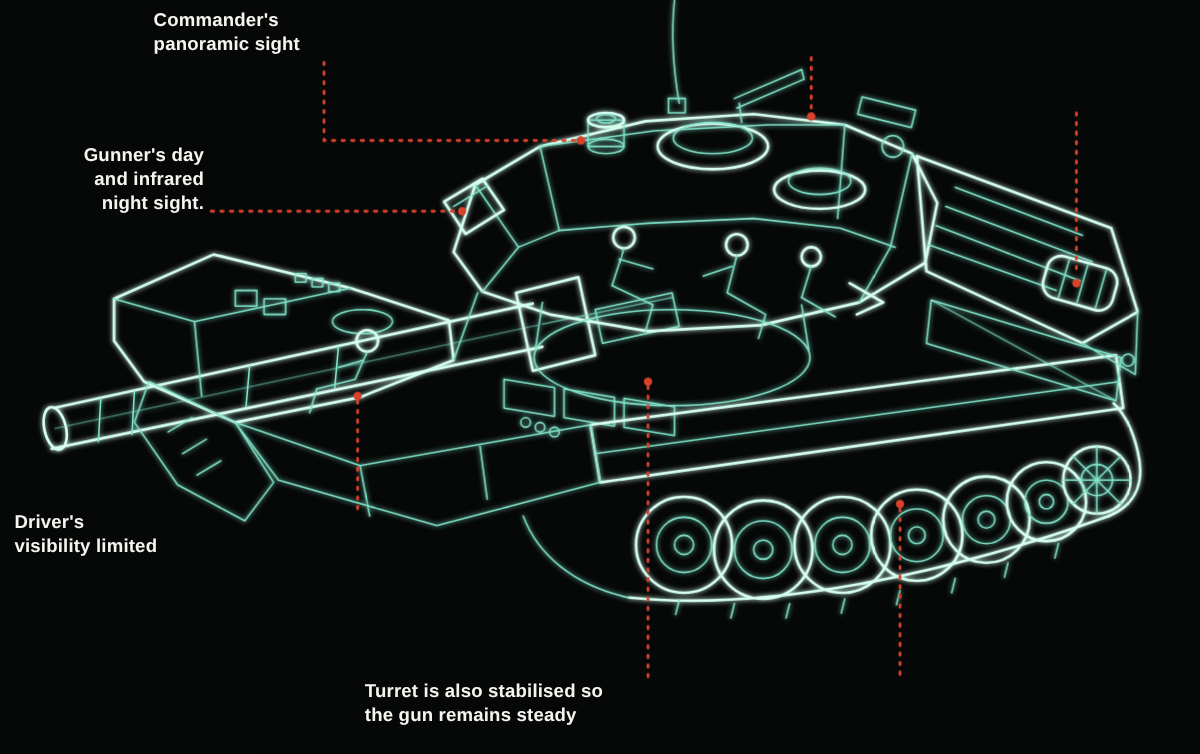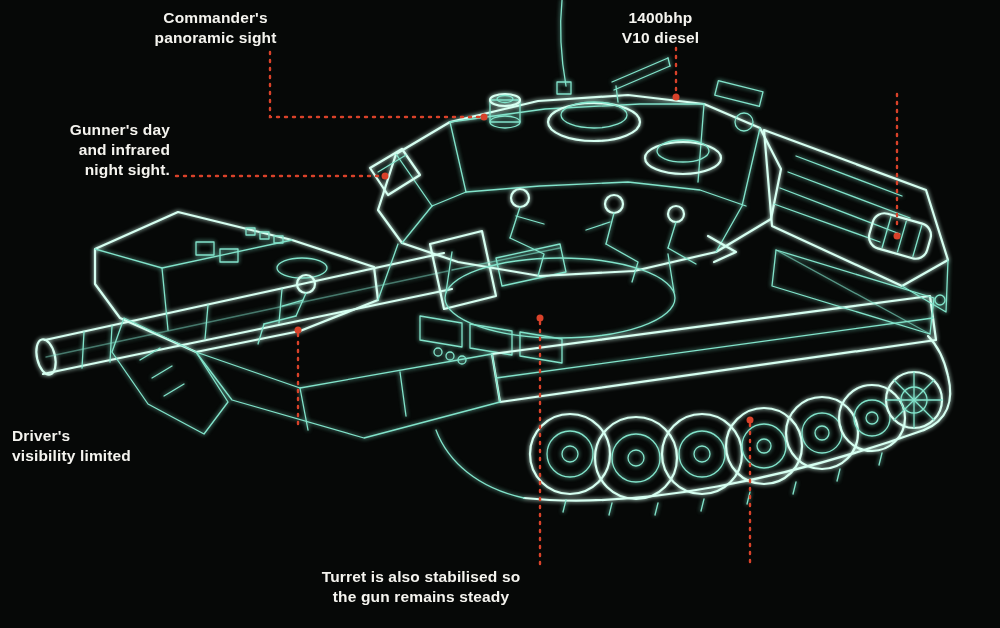--- a/index.html
+++ b/index.html
@@ -8,21 +8,21 @@
     background:var(--bg,#060807);
     font-family:"Liberation Sans",sans-serif;
   }
   .stage svg{position:absolute;left:0;top:0;}
   .label{
     position:absolute;
     color:var(--label,#f5f4ef);
     font-weight:bold;font-size:15.5px;line-height:1.28;
     white-space:pre-line;letter-spacing:.15px;
   }
-  .ta-c{text-align:center}
+  .ta-c{text-align:left}
   .ta-r{text-align:right}
   
   .t {stroke:var(--tank,#82e4cb);stroke-width:1.3;fill:none;stroke-linecap:round;stroke-linejoin:round;}
   .tb{stroke:var(--tank-bright,#d6fff1);stroke-width:2.2;fill:none;stroke-linecap:round;stroke-linejoin:round;}
   
   .rl{stroke:var(--leader,#d9422a);stroke-width:2.4;fill:none;stroke-dasharray:2 6;stroke-linecap:round;}
   .rd{fill:var(--leader,#d9422a);stroke:none;}
 </style>
 </head>
 <body>
@@ -262,28 +262,26 @@
       <circle class="rd" cx="540" cy="318" r="3.5"></circle>
 
       <path class="rl" d="M750,424 L750,564"></path>
       <circle class="rd" cx="750" cy="420" r="3.5"></circle>
     </g>
   </svg>
 
   <div class="label ta-c" style="left:128px;top:8px;width:175px">Commander's
 panoramic sight</div>
 
-  <div class="label ta-c" style="left:588px;top:8px;width:145px">1400bhp
-V10 diesel</div>
 
 
   <div class="label" style="left:12px;top:426px;width:160px">Driver's
 visibility limited</div>
 
   <div class="label ta-r" style="left:38px;top:120px;width:132px">Gunner's day
 and infrared
 night sight.</div>
 
-  <div class="label ta-c" style="left:291px;top:567px;width:260px">Turret is also stabilised so
+  <div class="label ta-c" style="left:304px;top:567px;width:260px">Turret is also stabilised so
 the gun remains steady</div>
 
 
 </div>
 
 </body></html>

